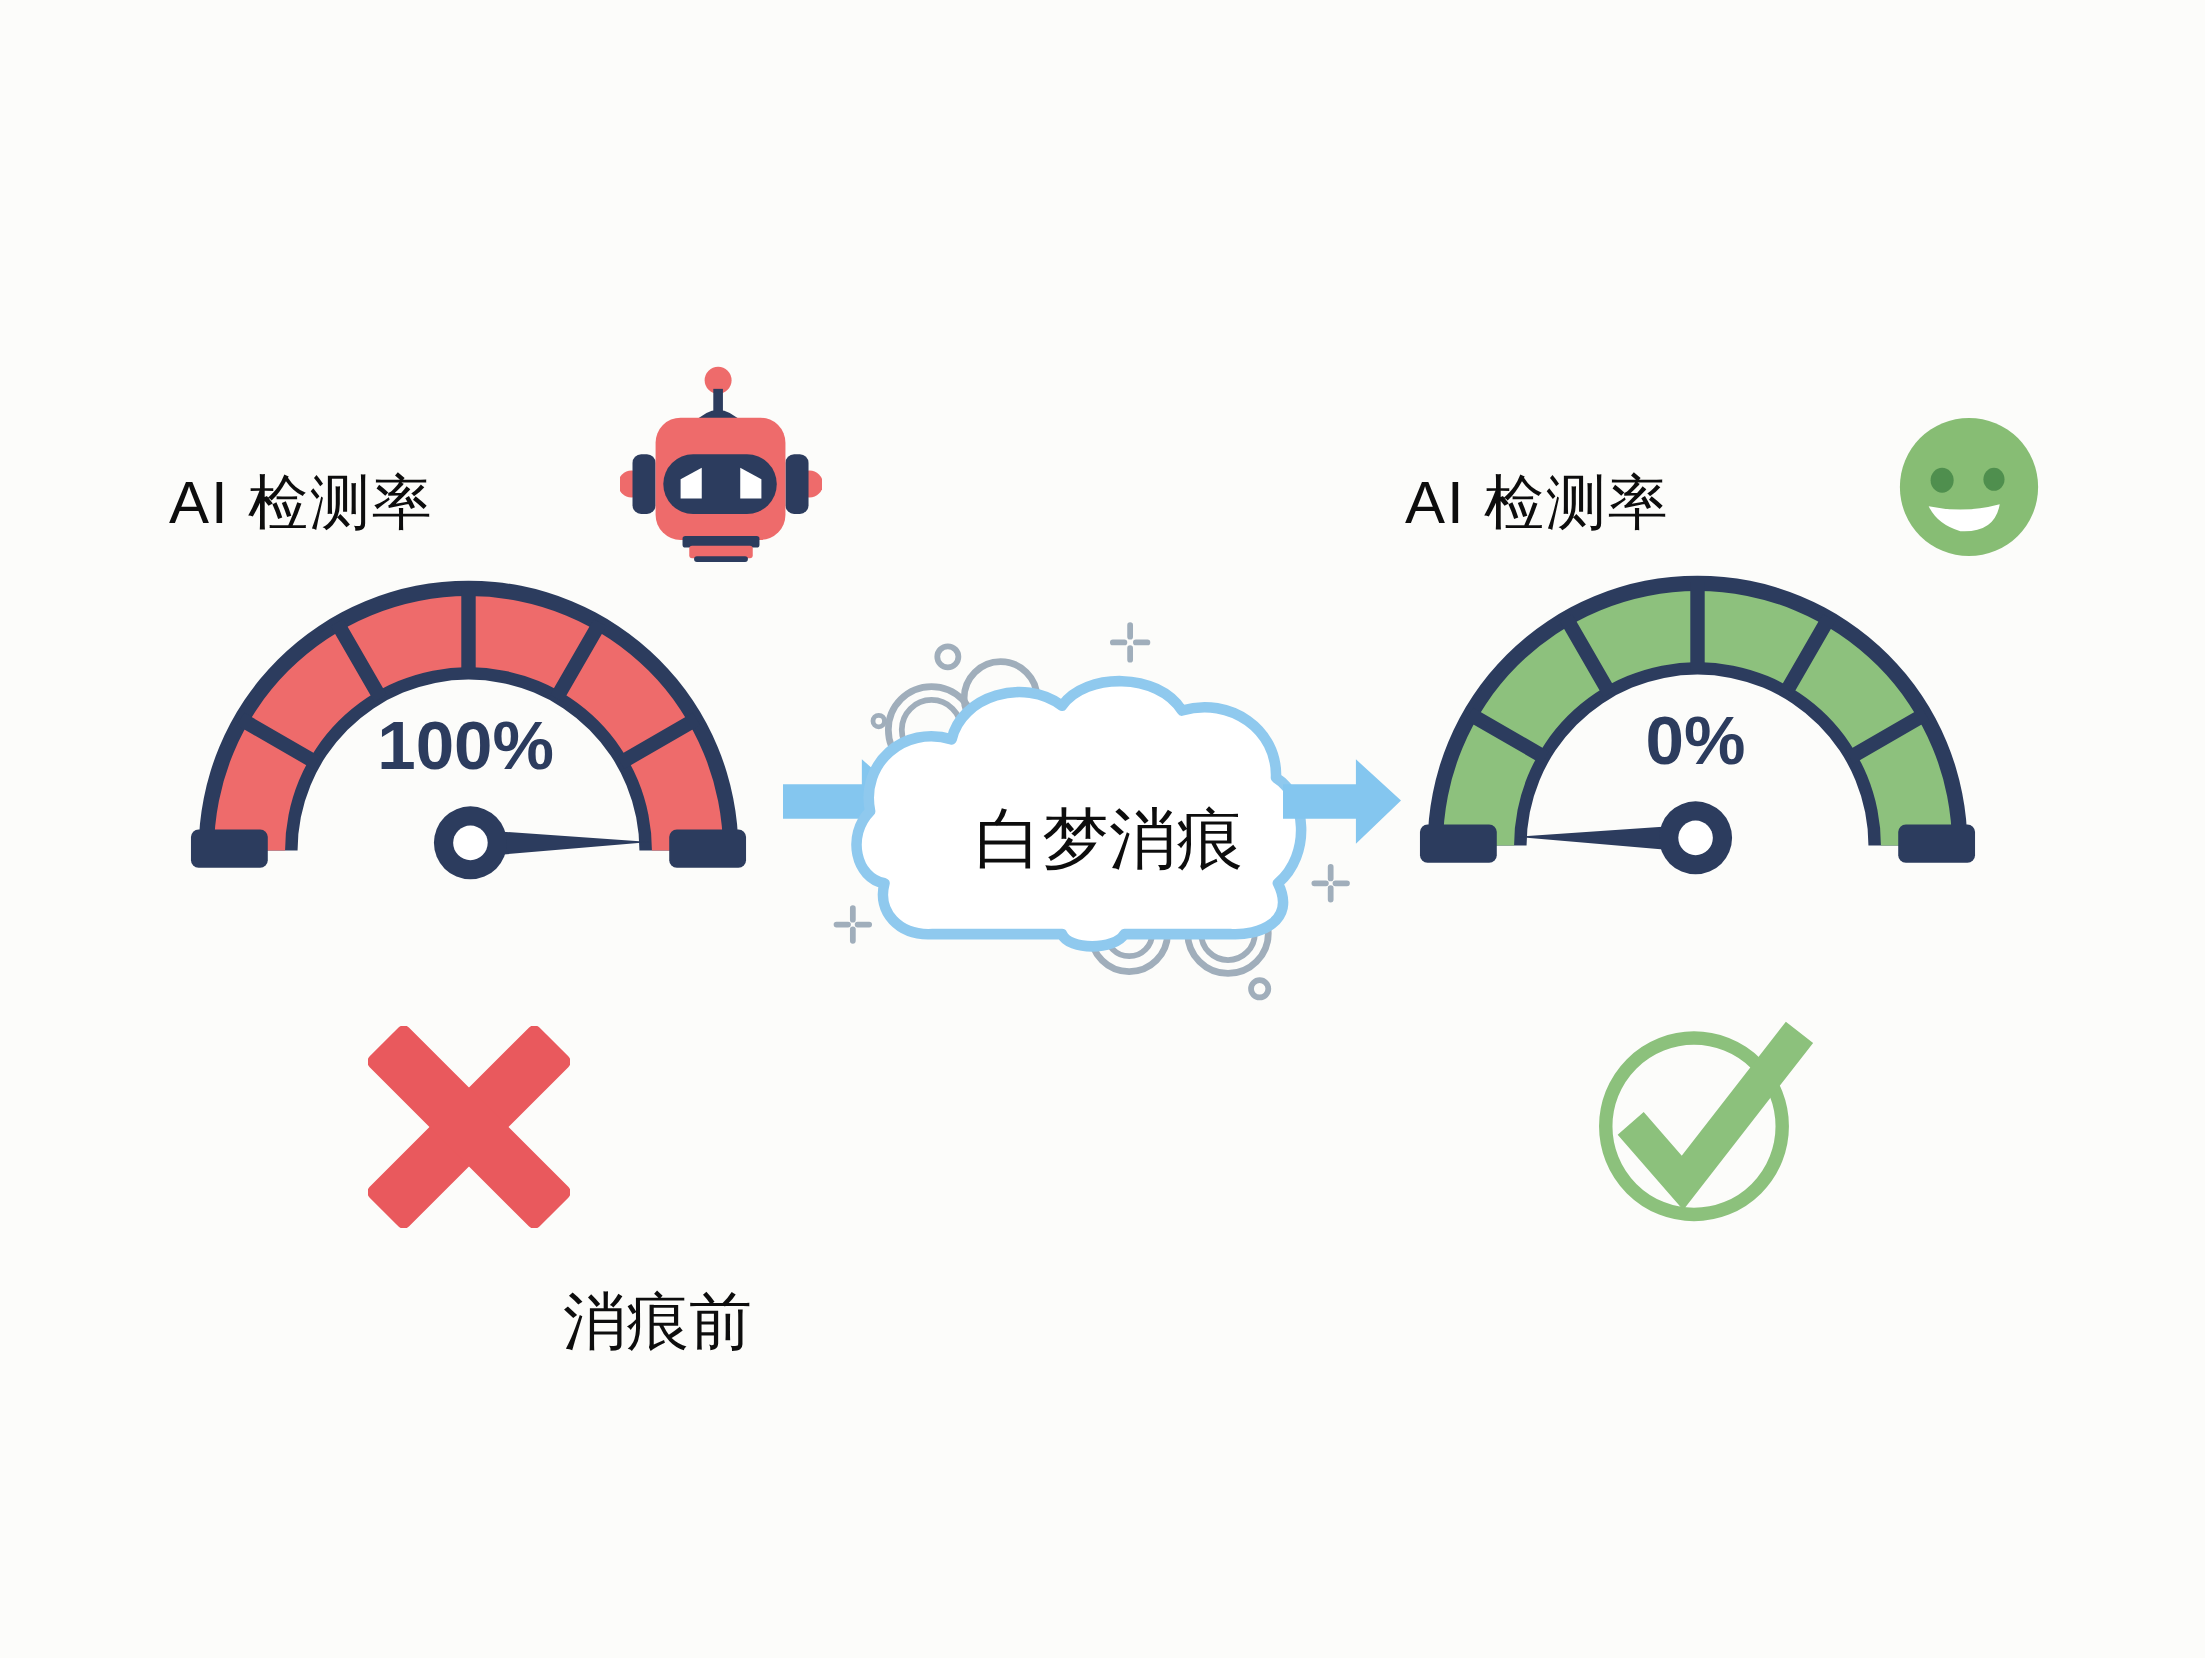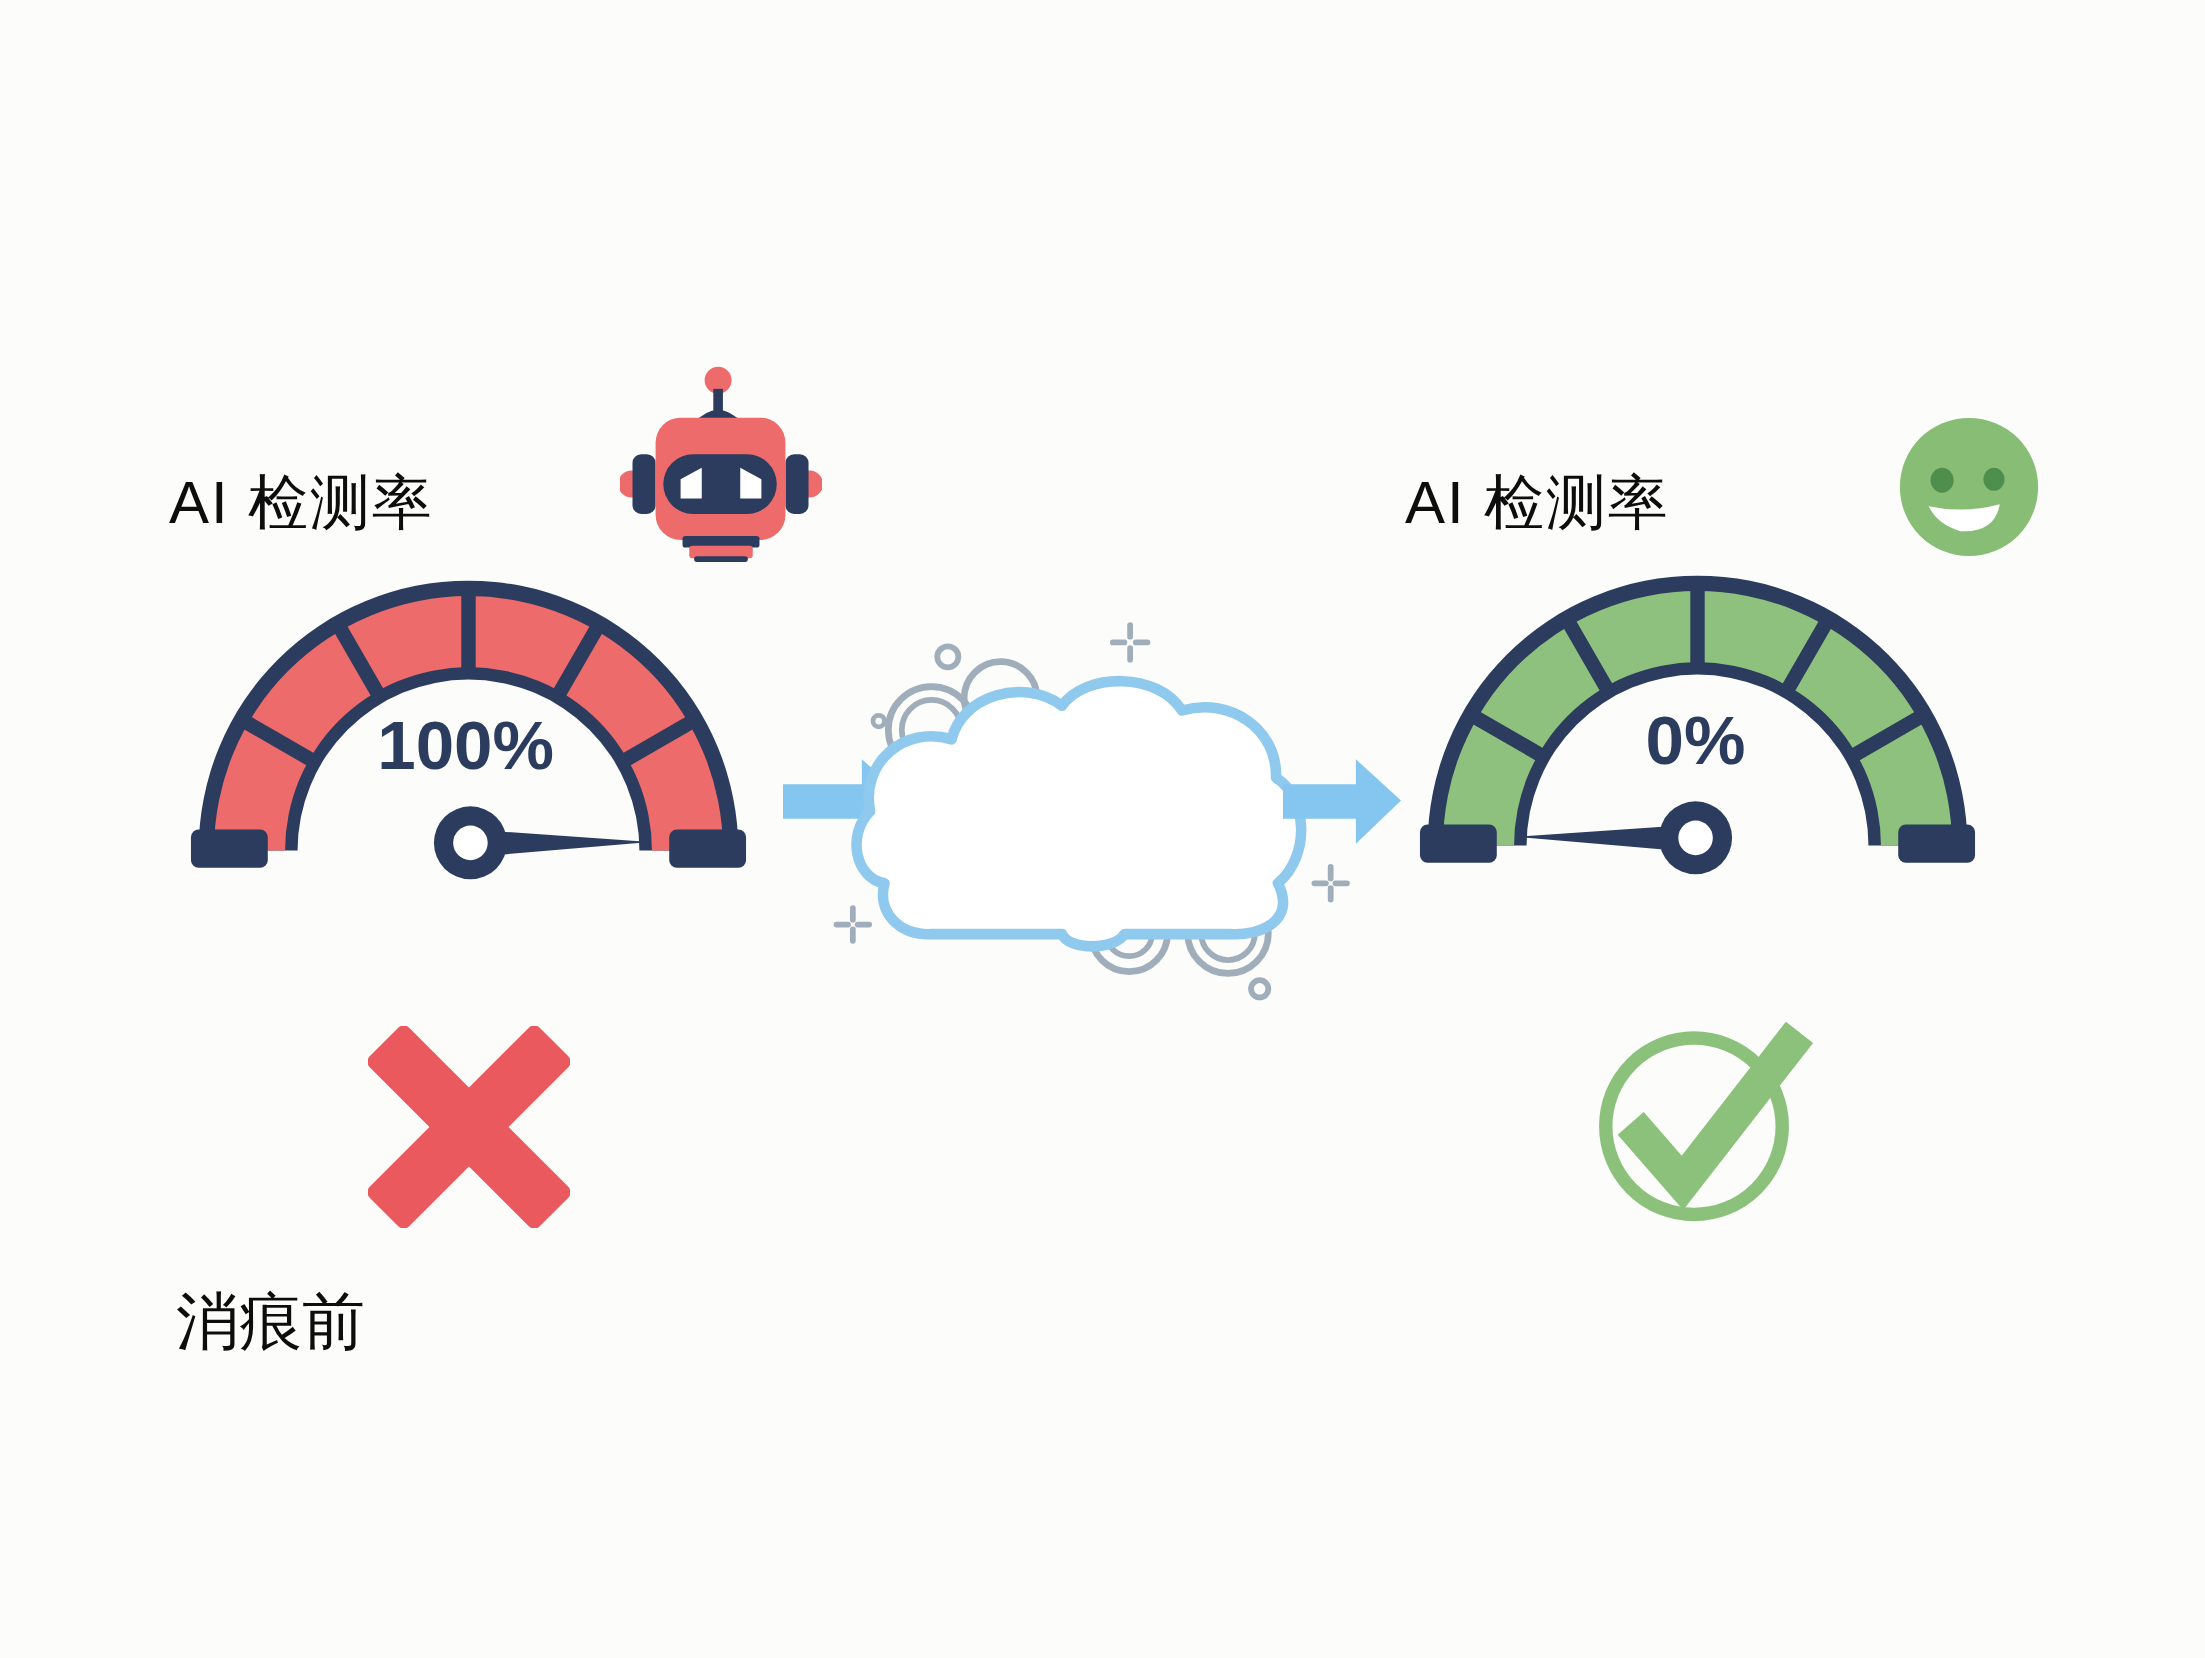--- a/index.html
+++ b/index.html
@@ -18,21 +18,21 @@
     text-align:left;
     font-size:60px;
     font-weight:normal;
     color:var(--ink,#0d0d0d);
     letter-spacing:1.9px;
     white-space:nowrap;
   }
   .caption{
     position:absolute;
     width:576px;
-    text-align:left;
+    text-align:right;
     font-size:63px;
     color:var(--ink,#0d0d0d);
     white-space:nowrap;
   }
   .cloud-label{
     position:absolute;
     width:384px;
     text-align:center;
     font-size:67px;
     color:var(--ink,#0d0d0d);
@@ -138,20 +138,21 @@
       <path d="M 0 -18 L 0 -6 M 0 6 L 0 18 M -18 0 L -6 0 M 6 0 L 18 0"></path>
     </g>
     <g transform="translate(37 333)" fill="none" stroke-width="6" stroke-linecap="round" class="stroke-ring">
       <path d="M 0 -17 L 0 -5 M 0 5 L 0 17 M -17 0 L -5 0 M 5 0 L 17 0"></path>
     </g>
     <g transform="translate(535 290)" fill="none" stroke-width="6" stroke-linecap="round" class="stroke-ring">
       <path d="M 0 -17 L 0 -5 M 0 5 L 0 17 M -17 0 L -5 0 M 5 0 L 17 0"></path>
     </g>
   </svg>
 
+  <div class="cloud-label" style="left:917px; top:794px;">白梦消痕</div>
 
   <svg class="abs" style="left:1283px; top:759px;" width="118" height="85" viewBox="0 0 123 88">
     <path d="M 0 26 H 76 V 0 L 123 43 L 76 88 V 62 H 0 Z" class="fill-arrow"></path>
   </svg>
 
   <div class="title" style="left:1405px; top:463px;">AI 检测率</div>
 
   <svg class="abs" style="left:1897px; top:415px;" width="144" height="144" viewBox="0 0 150 150">
     <circle cx="75" cy="75" r="72" class="fill-face"></circle>
     <ellipse cx="47" cy="68" rx="12" ry="13" class="fill-eye"></ellipse>

